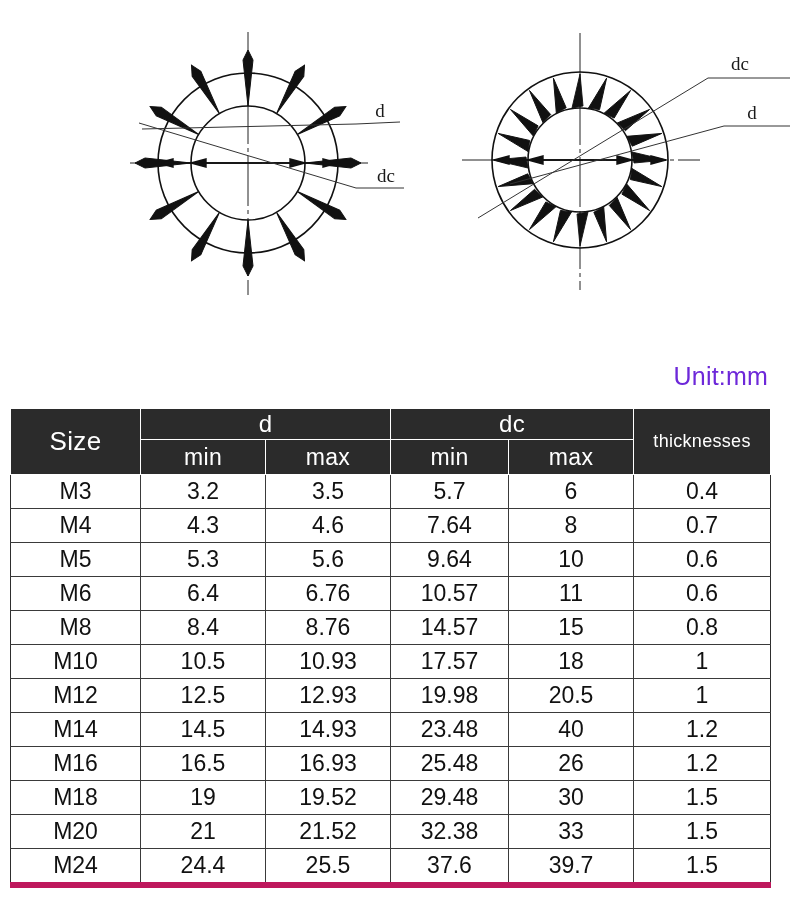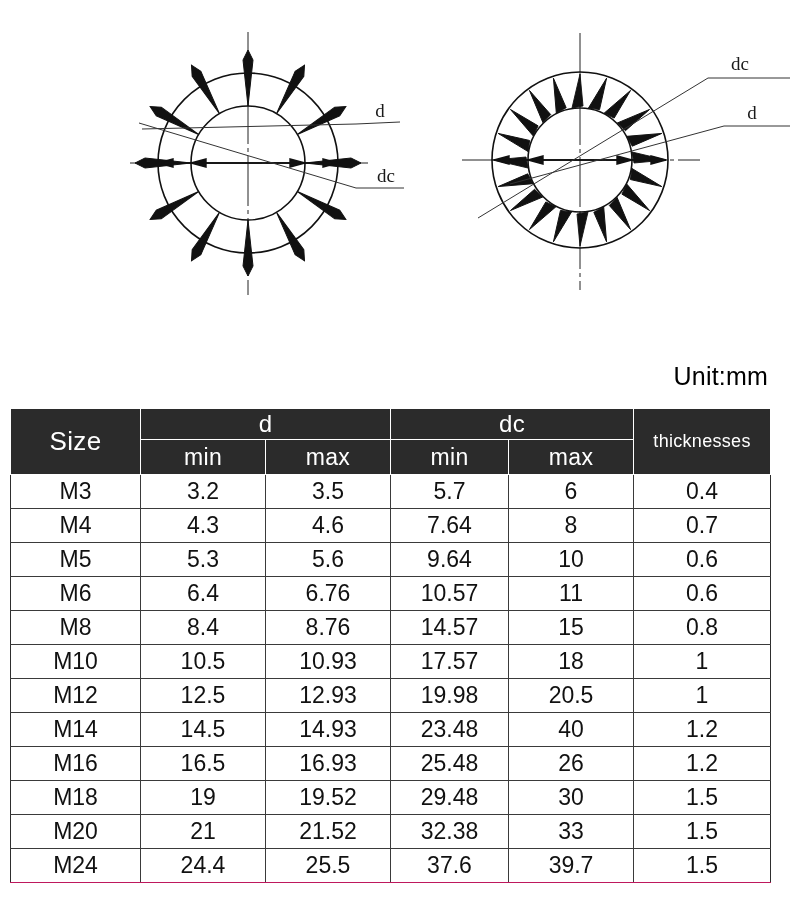--- a/index.html
+++ b/index.html
@@ -34,21 +34,21 @@
     fill: #1a1a1a;
   }
 
   
   #unit-note {
     position: absolute;
     right: 32px;
     top: 362px;
     font-family: "Liberation Sans", sans-serif;
     font-size: 25px;
-    color: #000000;
+    color: #6d28d9;
     letter-spacing: 0.2px;
     white-space: nowrap;
   }
 
   
   #spec-table-wrap {
     position: absolute;
     left: 10px;
     top: 408px;
     width: 760px;
@@ -103,21 +103,21 @@
     height: 33px;
     line-height: 33px;
     padding: 0;
     background: #ffffff;
     color: #111111;
     font-size: 23px;
     font-family: "Liberation Sans", sans-serif;
   }
   table.spec tbody tr td:first-child { border-left: 1px solid #2e2e2e; }
   table.spec tbody tr td:last-child  { border-right: 1px solid #2e2e2e; }
-  table.spec tbody tr:last-child td  { border-bottom: 1px solid #be185d; }
+  table.spec tbody tr:last-child td  { border-bottom: 6px solid #be185d; }
 </style>
 </head>
 <body>
 
 <div id="drawings">
   <svg width="800" height="330" viewBox="0 0 800 330" xmlns="http://www.w3.org/2000/svg">
 
     <g>
 
       <line x1="248" y1="32" x2="248" y2="295" stroke="#222" stroke-width="1" stroke-dasharray="50,4,4,4"></line>

